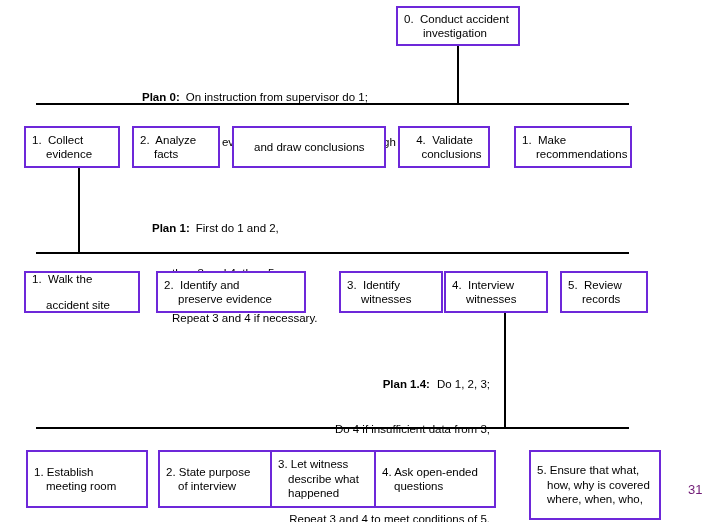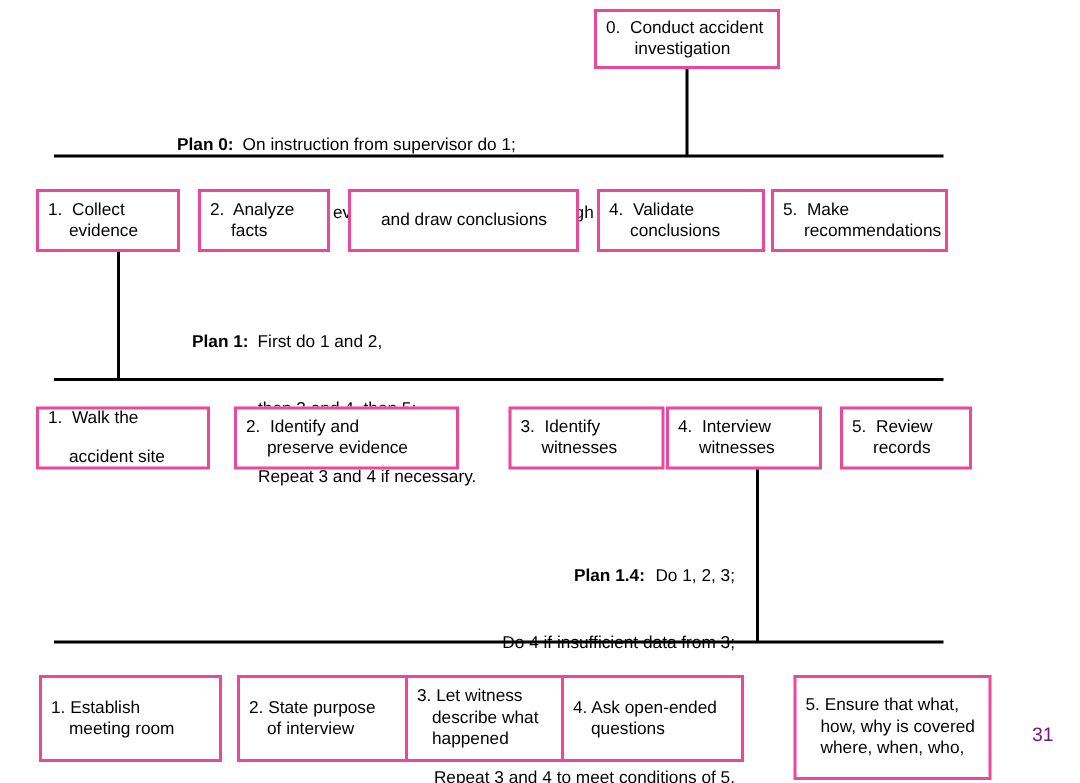--- a/index.html
+++ b/index.html
@@ -16,21 +16,21 @@
     width: 720px;
     height: 522px;
     background: #ffffff;
     overflow: hidden;
   }
 
   
   .box {
     position: absolute;
     box-sizing: border-box;
-    border: 2px solid #ec4899;
+    border: 2px solid #6d28d9;
     background: #ffffff;
     display: flex;
     flex-direction: column;
     justify-content: center;
     padding: 4px 5px 4px 6px;
   }
   .box .line {
     font-size: 11.5px;
     line-height: 14.5px;
     white-space: pre;
@@ -59,20 +59,21 @@
     position: absolute;
     font-size: 11.5px;
     line-height: 15px;
     white-space: pre;
   }
   .plan .pl {
     display: block;
   }
   .plan b {
     font-weight: bold;
+    margin-left: 24px;
   }
   .plan.right {
     text-align: right;
   }
 
   .pagenum {
     position: absolute;
     font-size: 13px;
     color: #701a75;
   }
@@ -103,27 +104,27 @@
 
   <div class="box" style="left:132px; top:126px; width:88px; height:42px;">
     <span class="line">2.  Analyze</span>
     <span class="line ind">facts</span>
   </div>
 
   <div class="box" style="left:232px; top:126px; width:154px; height:42px;">
     <span class="line ind">and draw conclusions</span>
   </div>
 
-  <div class="box" style="left:398px; top:126px; width:112px; height:42px;">
+  <div class="box" style="left:398px; top:126px; width:92px; height:42px;text-align:center;">
     <span class="line">4.  Validate</span>
     <span class="line ind">conclusions</span>
   </div>
 
   <div class="box" style="left:514px; top:126px; width:118px; height:42px;">
-    <span class="line">5.  Make</span>
+    <span class="line">1.  Make</span>
     <span class="line ind">recommendations</span>
   </div>
 
   <div class="vline" style="left:78px; top:168px; height:85px;"></div>
 
   <div class="plan" style="left:128px; top:191px;">
     <span class="pl"><b>Plan 1:</b><span style="padding-left:6px;">First do 1 and 2,</span></span>
     <span class="pl" style="padding-left:44px;">then 3 and 4, then 5;</span>
     <span class="pl" style="padding-left:44px;">Repeat 3 and 4 if necessary.</span>
   </div>

